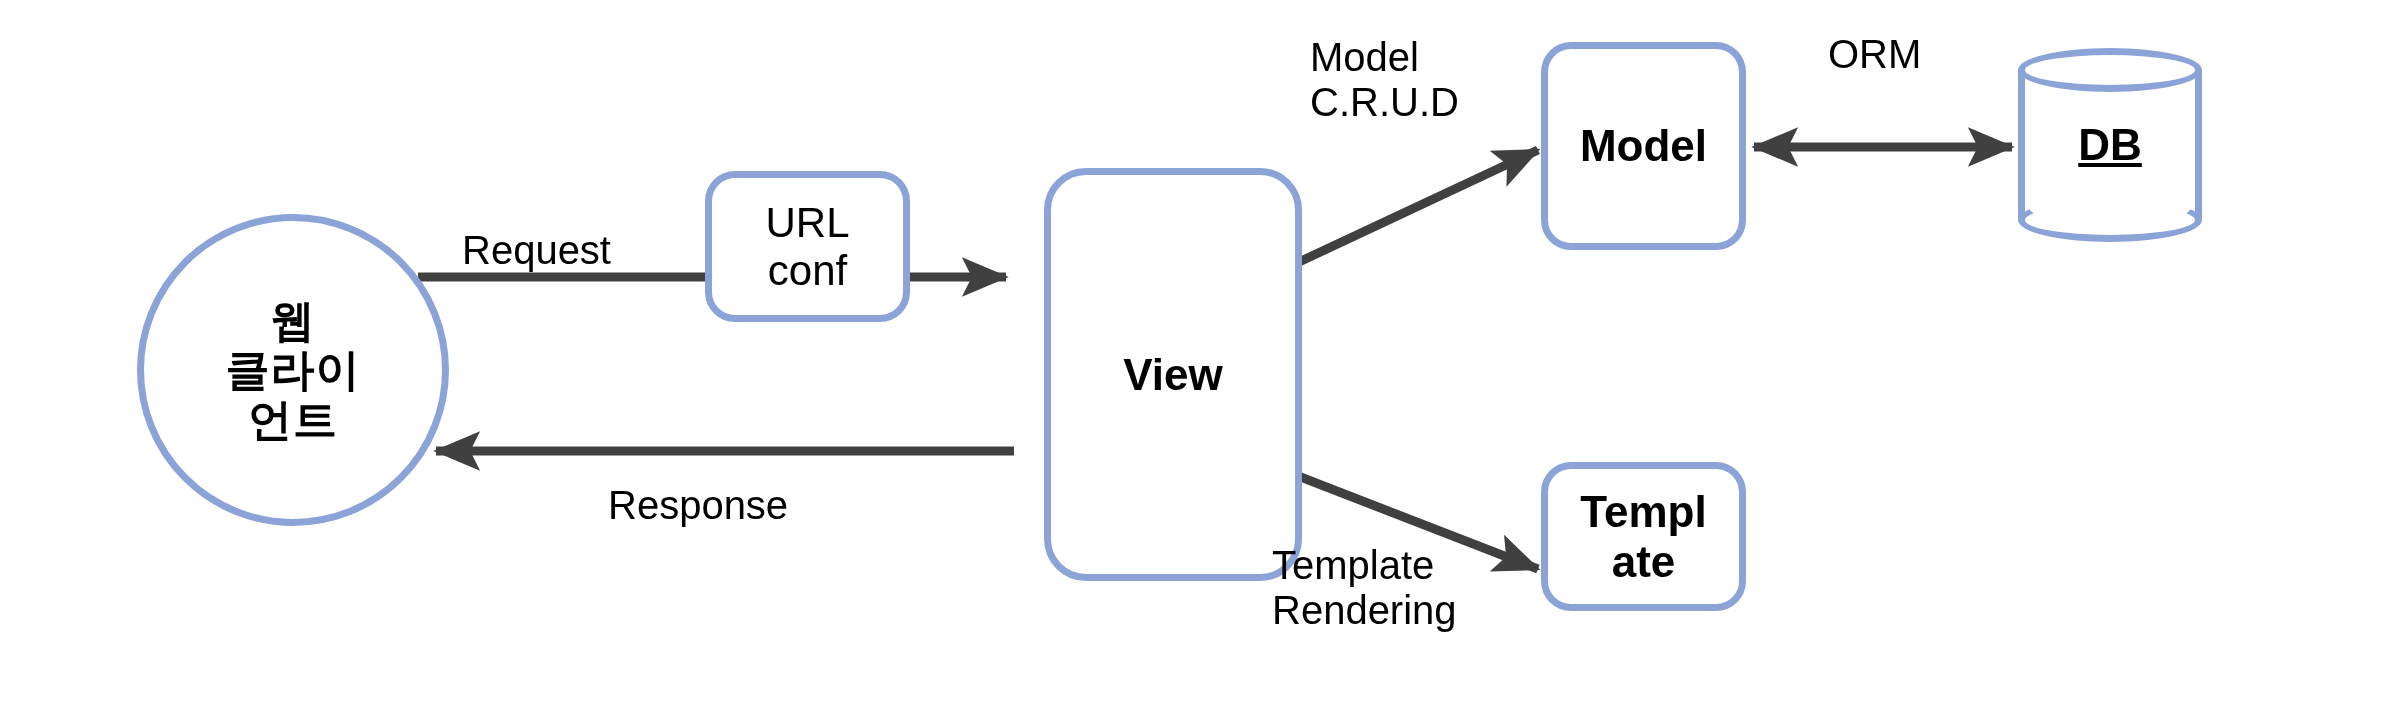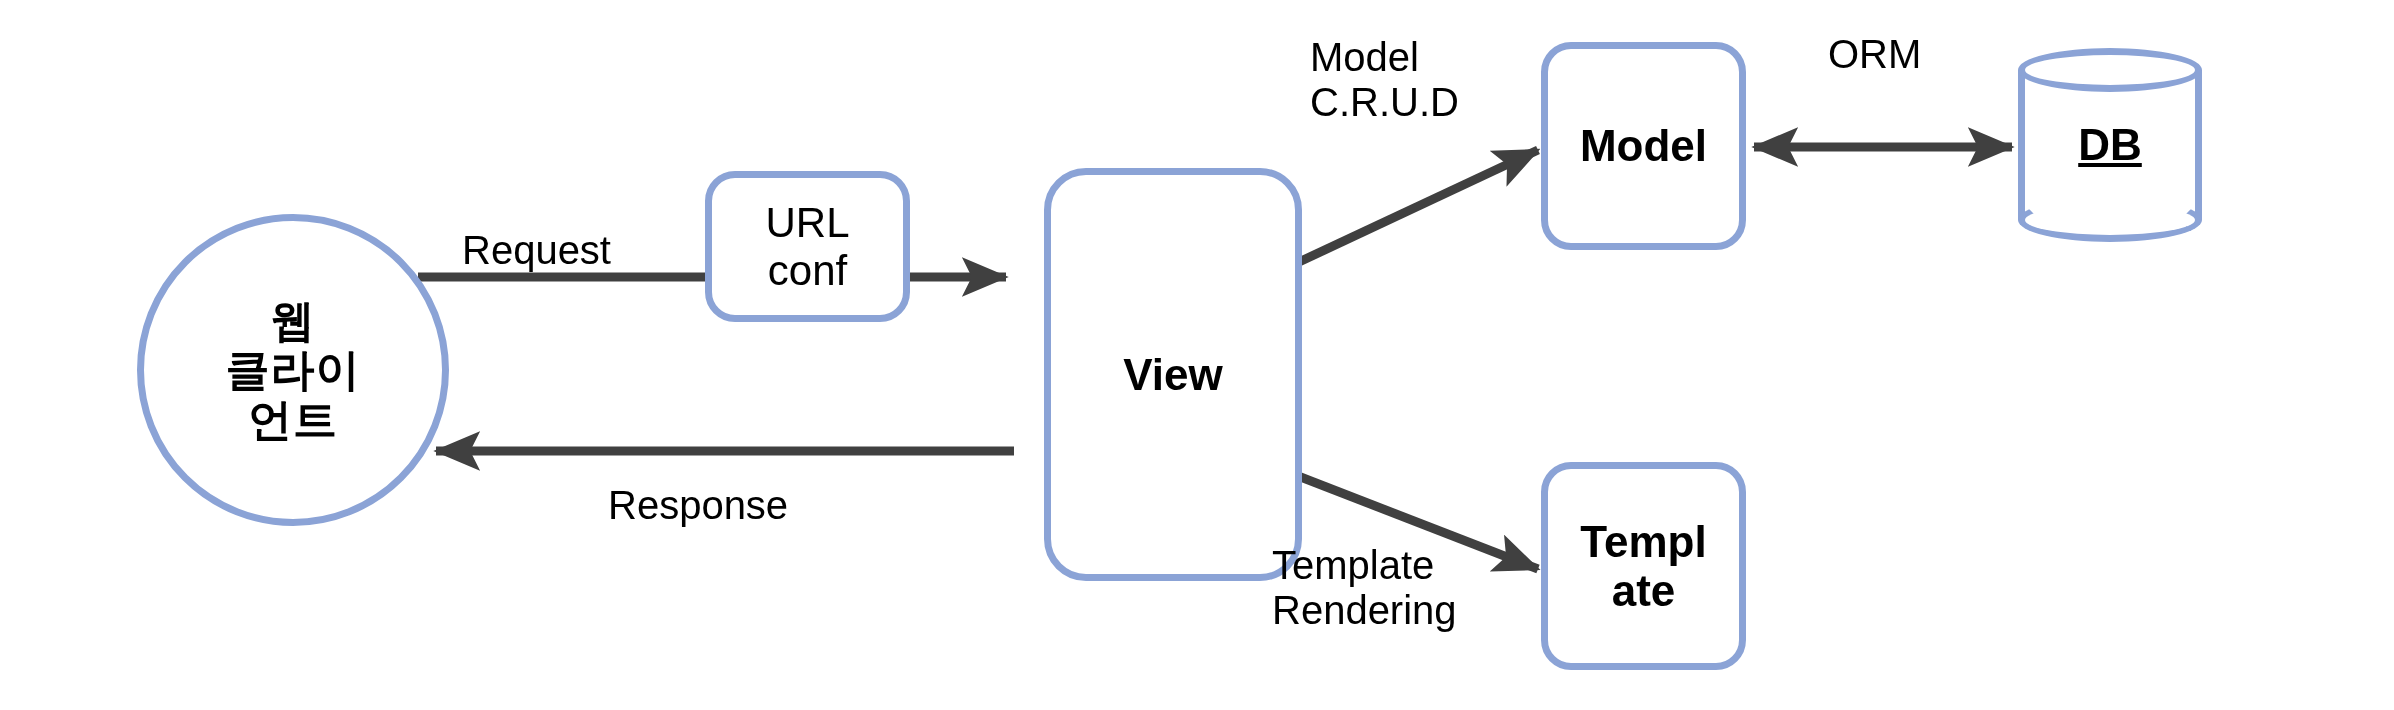--- a/index.html
+++ b/index.html
@@ -90,21 +90,21 @@
   }
   .model-node .node-label {
     font-size: 44px;
     font-weight: bold;
   }
 
   .template-node {
     left: 1541px;
     top: 462px;
     width: 205px;
-    height: 208px;
+    height: 149px;
     border-radius: 30px;
   }
   .template-node .node-label {
     font-size: 44px;
     font-weight: bold;
   }
 
   
   .db-node {
     position: absolute;

